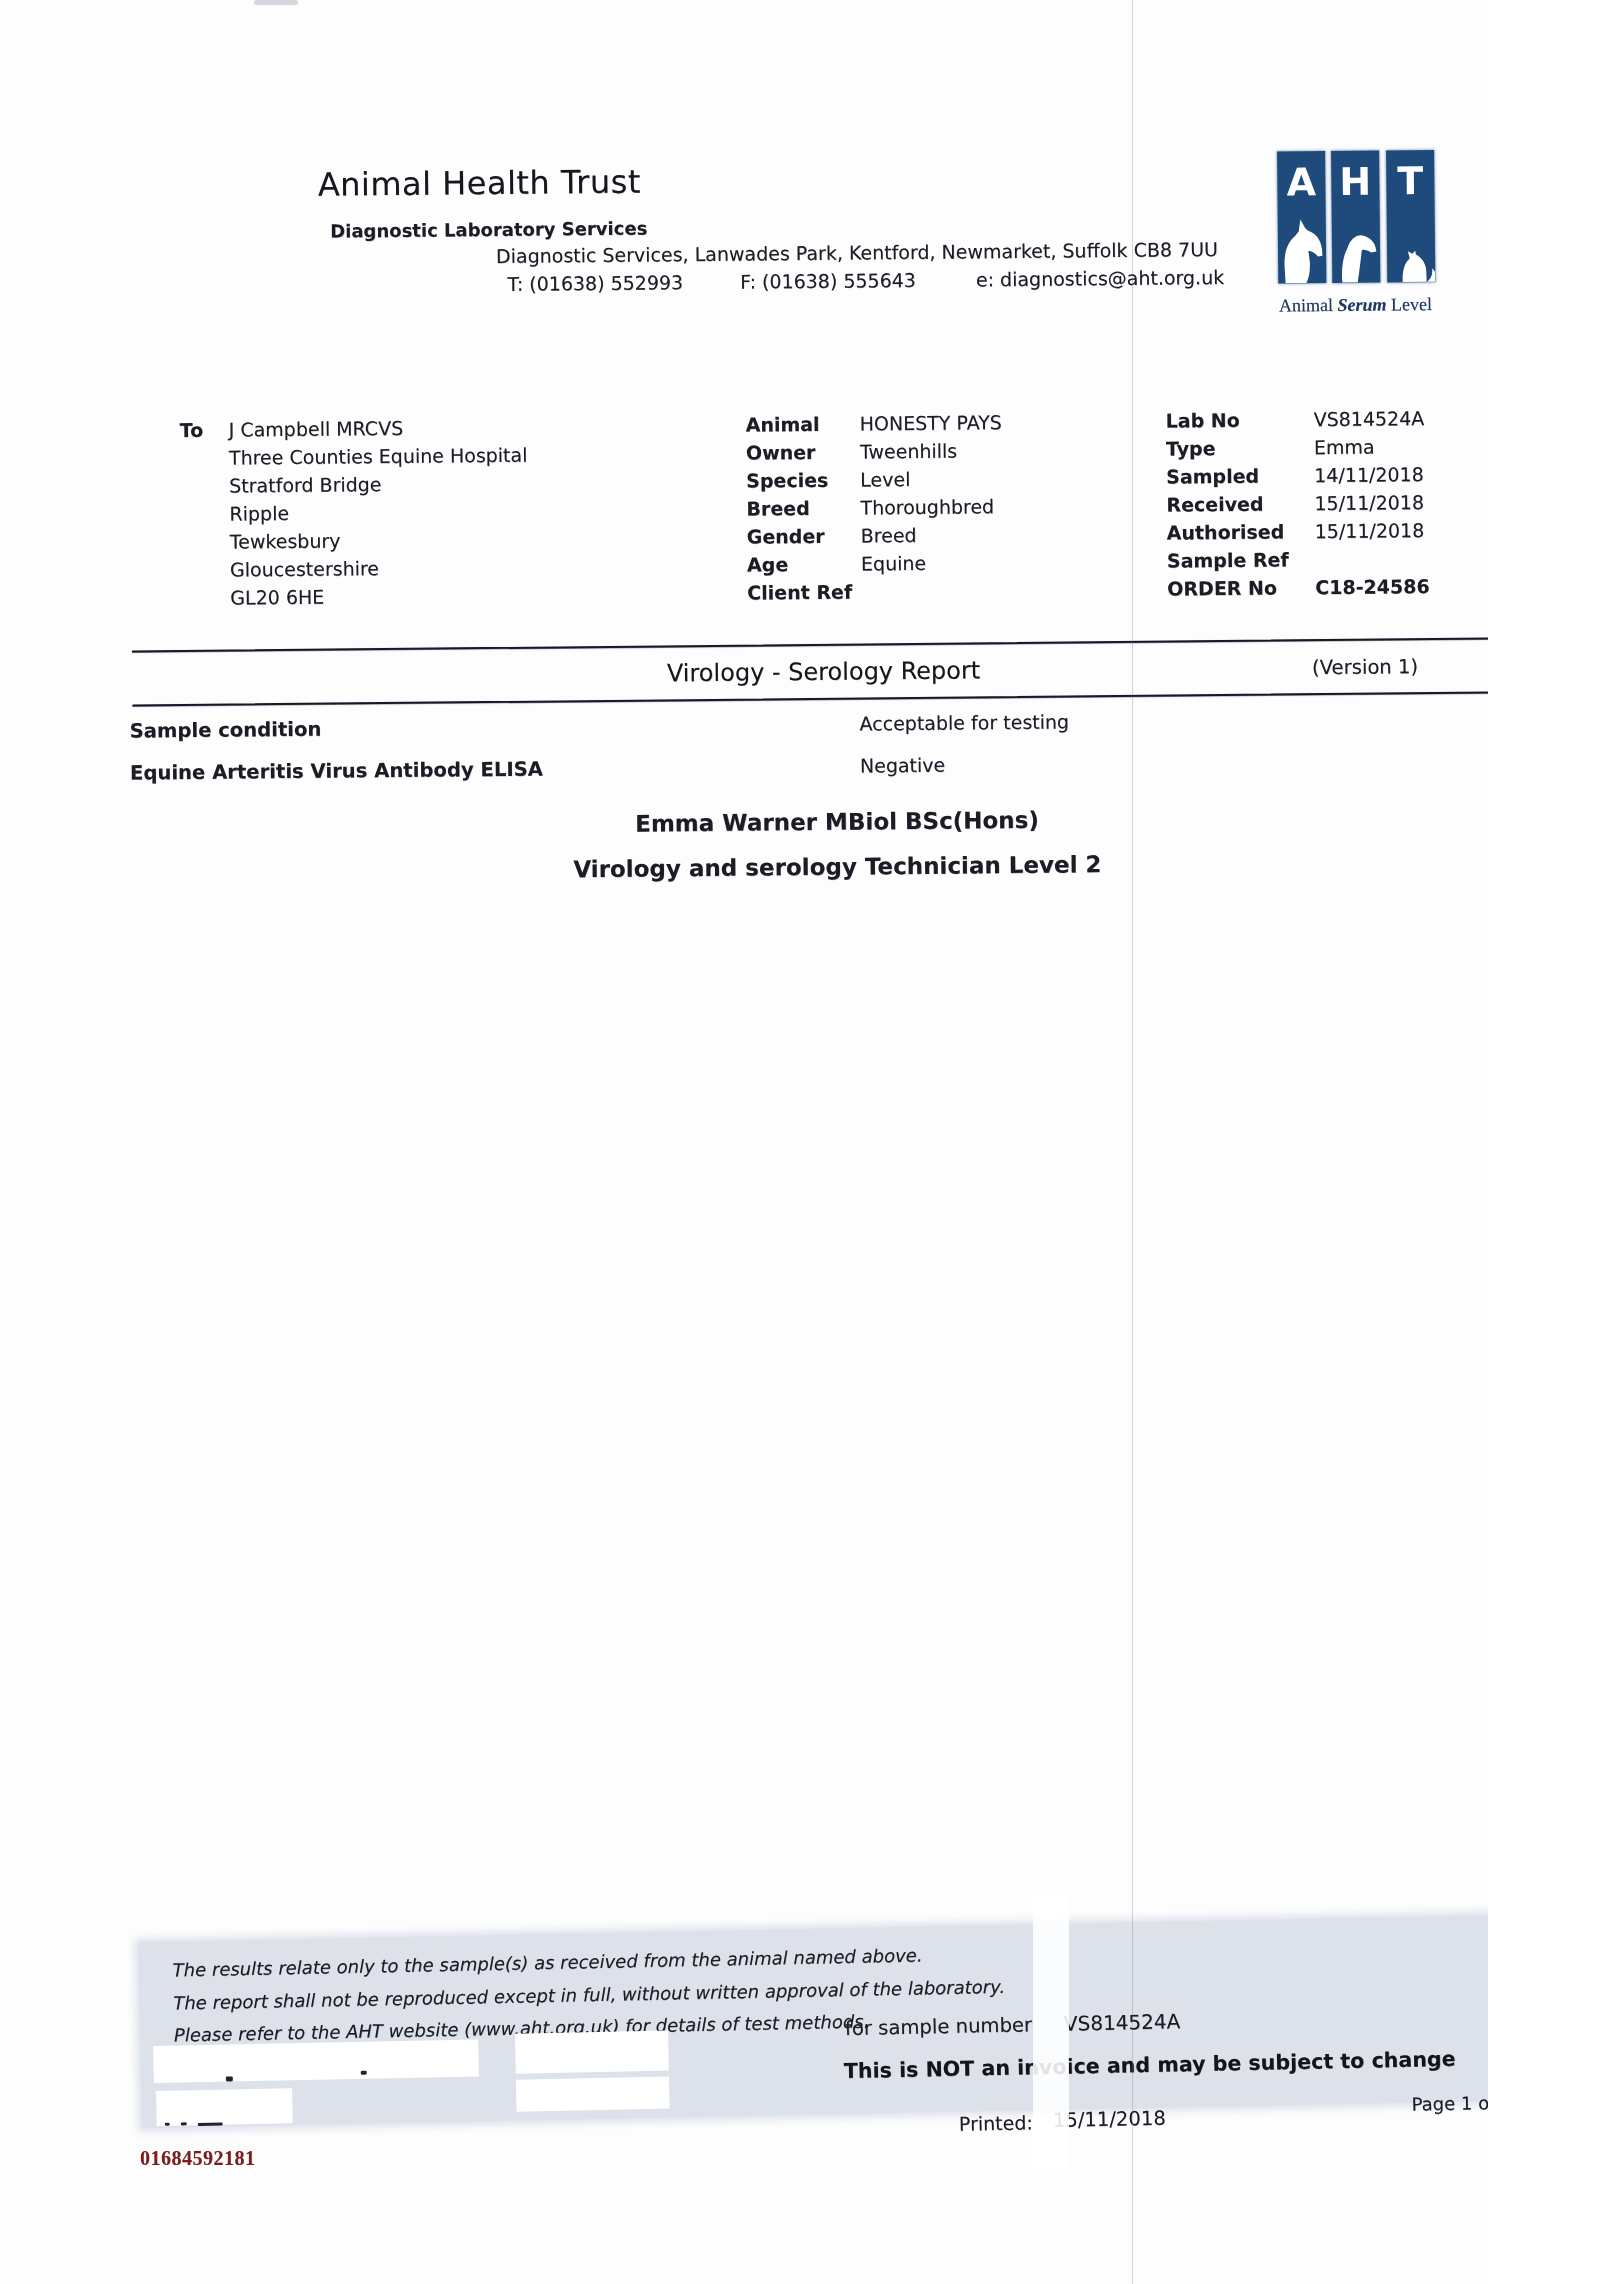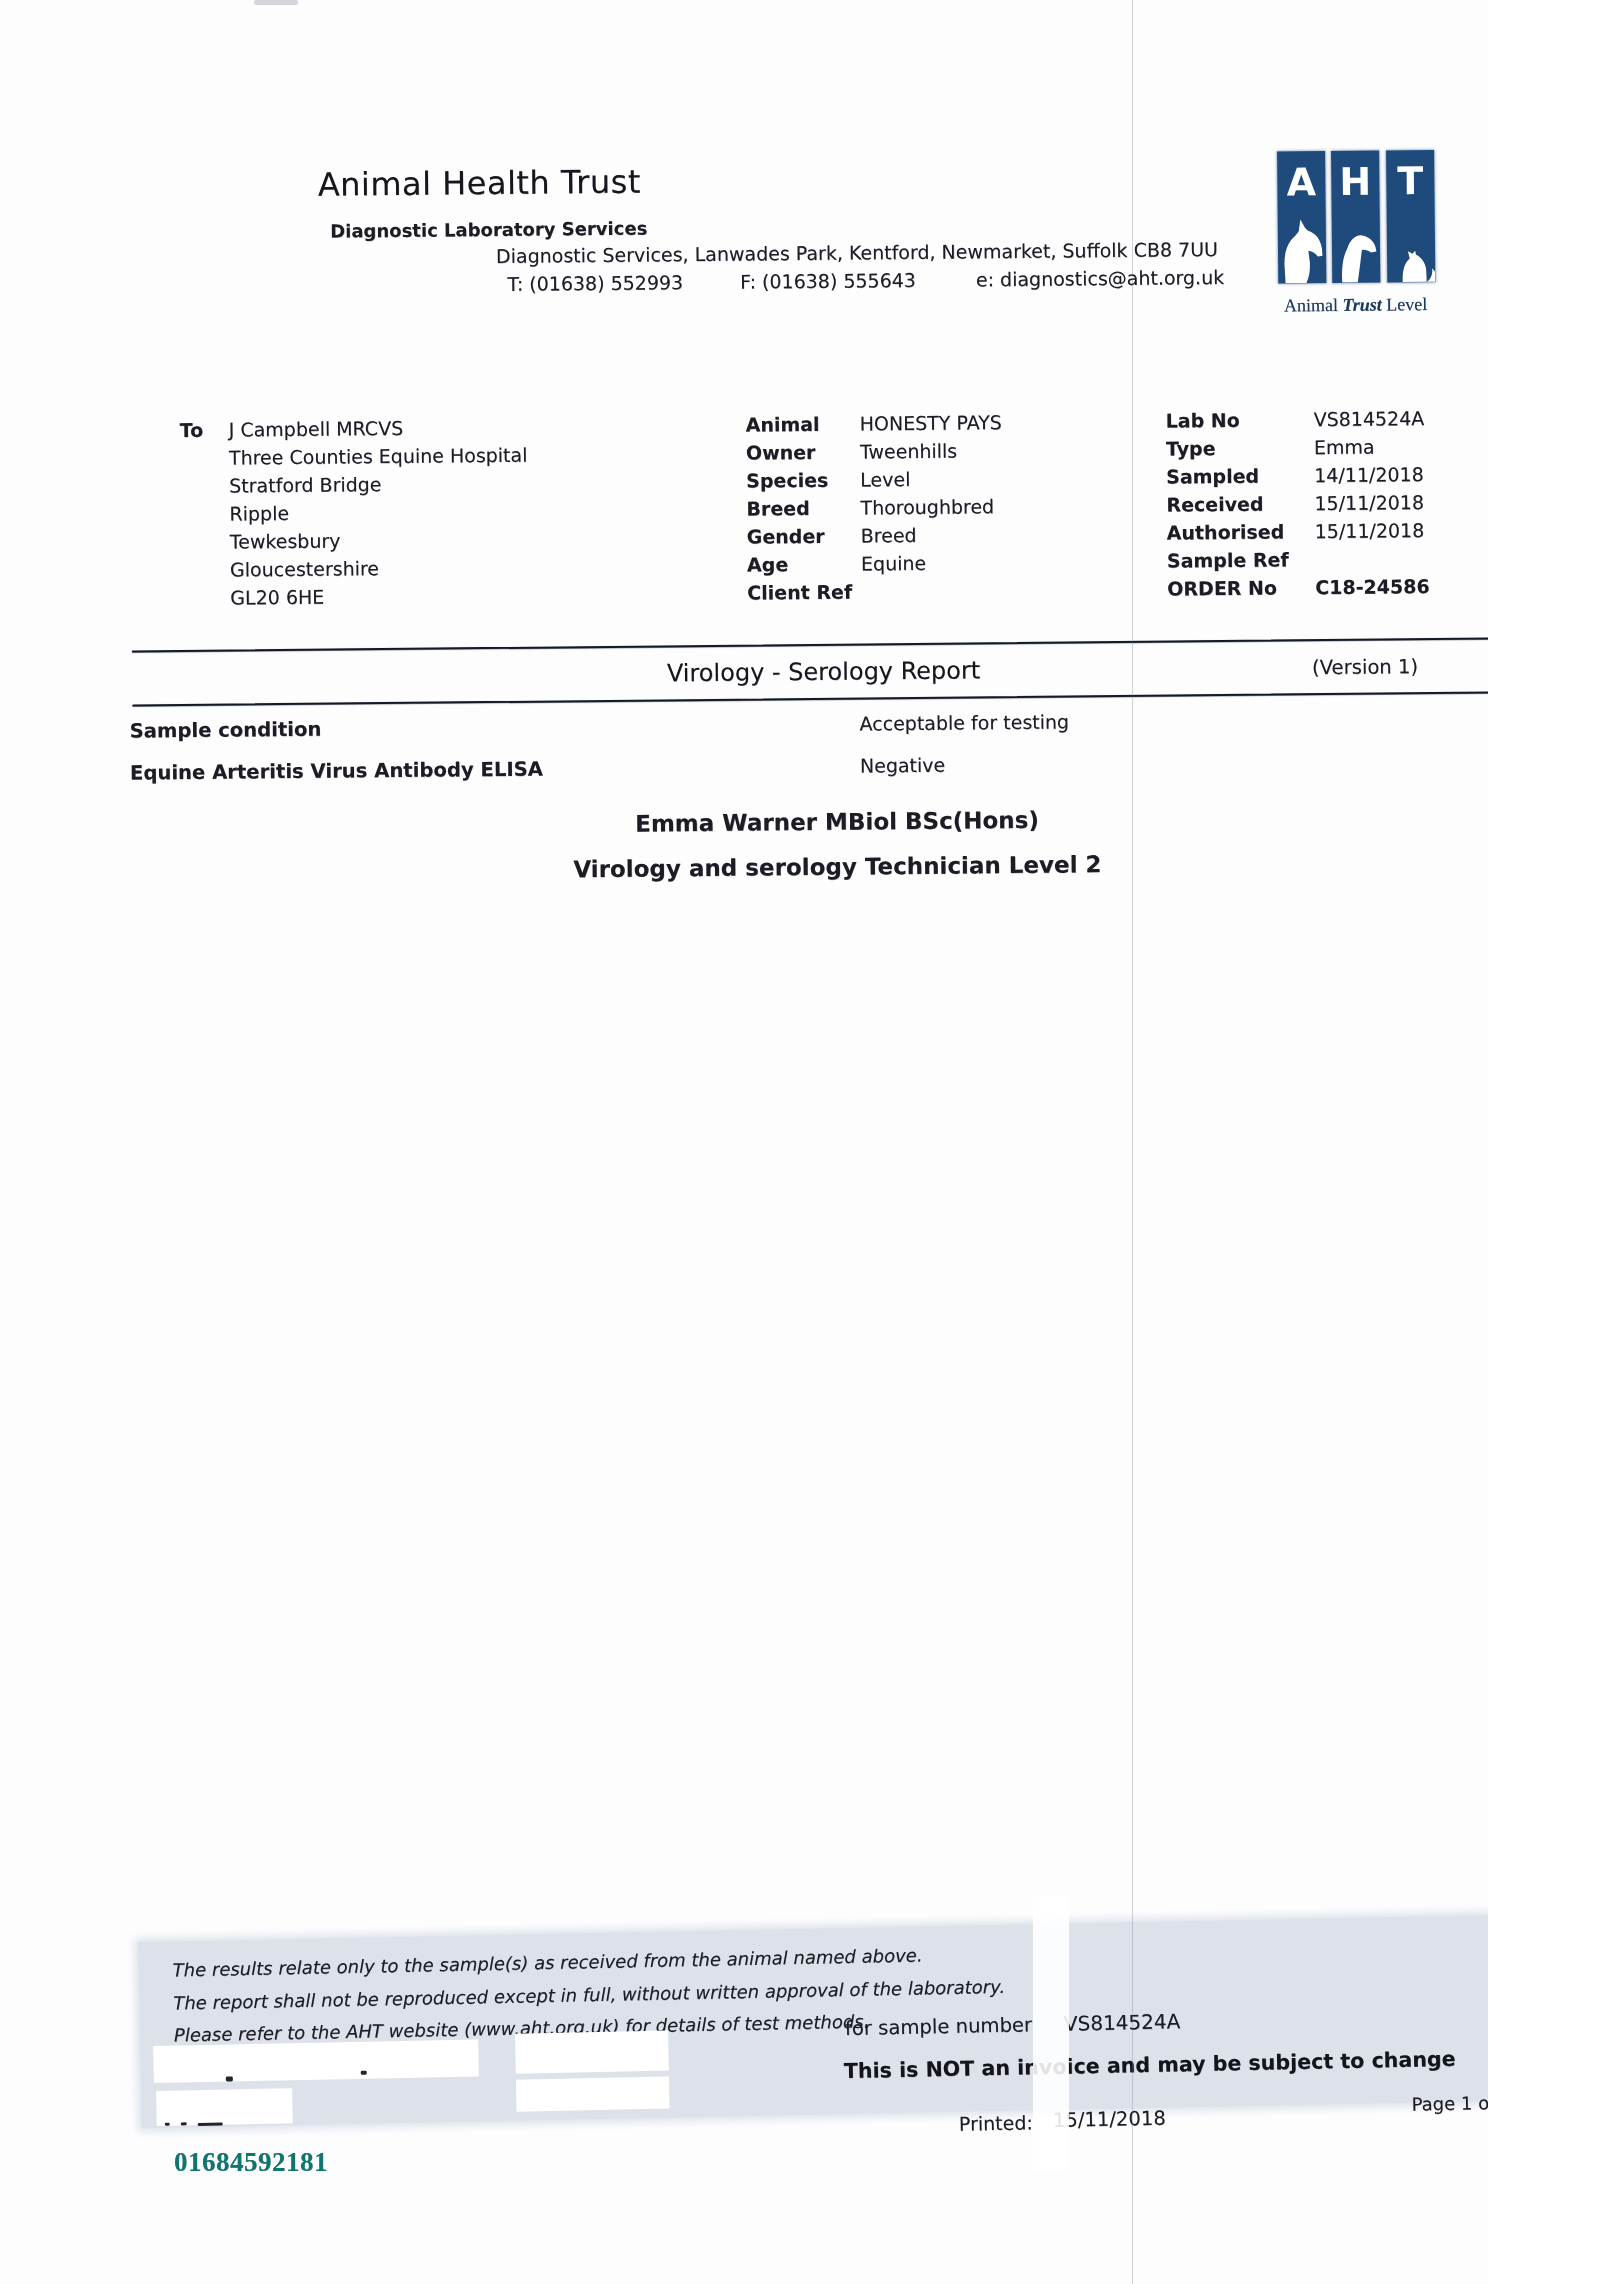--- a/index.html
+++ b/index.html
@@ -82,22 +82,22 @@
   .m2{left:360px;top:2075px;width:6px;height:4.1px;}
   .m3{left:163px;top:2123px;width:4.6px;height:2.7px;}
   .m4{left:179px;top:2123px;width:6.4px;height:2.7px;}
   .m5{left:196px;top:2124px;width:25px;height:3.2px;}
   .f-sample-label{left:845px;top:2031px;font-size:19.6px;}
   .f-sample-no{left:1064px;top:2030px;font-size:20px;}
   .f-notice{left:843px;top:2073px;font-size:20.6px;font-weight:bold;color:#14141a;}
   .f-printed-label{left:957px;top:2129px;font-size:19px;}
   .f-printed-date{left:1051px;top:2127px;font-size:19.6px;}
   .f-page{left:1410px;top:2119px;font-size:18px;}
-  .f-phone{left:174px;top:2147px;font-size:27px;font-family:"Liberation Serif","DejaVu Serif",serif;
-    font-weight:600;letter-spacing:0.5px;color:#0f766e;}
+  .f-phone{left:140px;top:2147px;font-size:20px;font-family:"Liberation Serif","DejaVu Serif",serif;
+    font-weight:600;letter-spacing:0.5px;color:#7f1d1d;}
 
   
   .fold1{position:absolute;left:1132px;top:0;width:1.4px;height:2284px;background:rgba(118,124,136,0.32);}
   .fold2{position:absolute;left:1574px;top:0;width:0.9px;height:2284px;background:rgba(118,124,136,0.20);}
   .streak{position:absolute;left:1033px;top:1896px;width:36px;height:274px;background:rgba(255,255,255,0.88);}
   .smudge{position:absolute;left:254px;top:0;width:44px;height:4.6px;background:rgba(95,100,125,0.25);border-radius:2.3px;}
 </style>
 </head>
 <body>
 
@@ -130,21 +130,21 @@
       <div class="bar bar-t">
         <svg viewBox="0 0 106 180">
           <path fill="#ffffff" d="M34 180 C33 156 38 138 50 128 L46 112 L56 118 L62 111 L64 120 C76 126 84 138 86 152 L87 180 Z"></path>
           <path fill="#ffffff" d="M87 180 C97 174 101 162 99 150 L106 158 L106 180 Z"></path>
         </svg>
         <span class="letter">T</span>
       </div>
     </div>
     <div class="txt logo-caption">
       <span>Animal</span>
-      <span class="hl">Trust</span>
+      <span class="hl">Serum</span>
       <span>Level</span>
     </div>
 
     <div class="txt col to-label">To</div>
     <div class="txt col to-lines">
       <div class="row">J Campbell MRCVS</div>
       <div class="row">Three Counties Equine Hospital</div>
       <div class="row">Stratford Bridge</div>
       <div class="row">Ripple</div>
       <div class="row">Tewkesbury</div>

